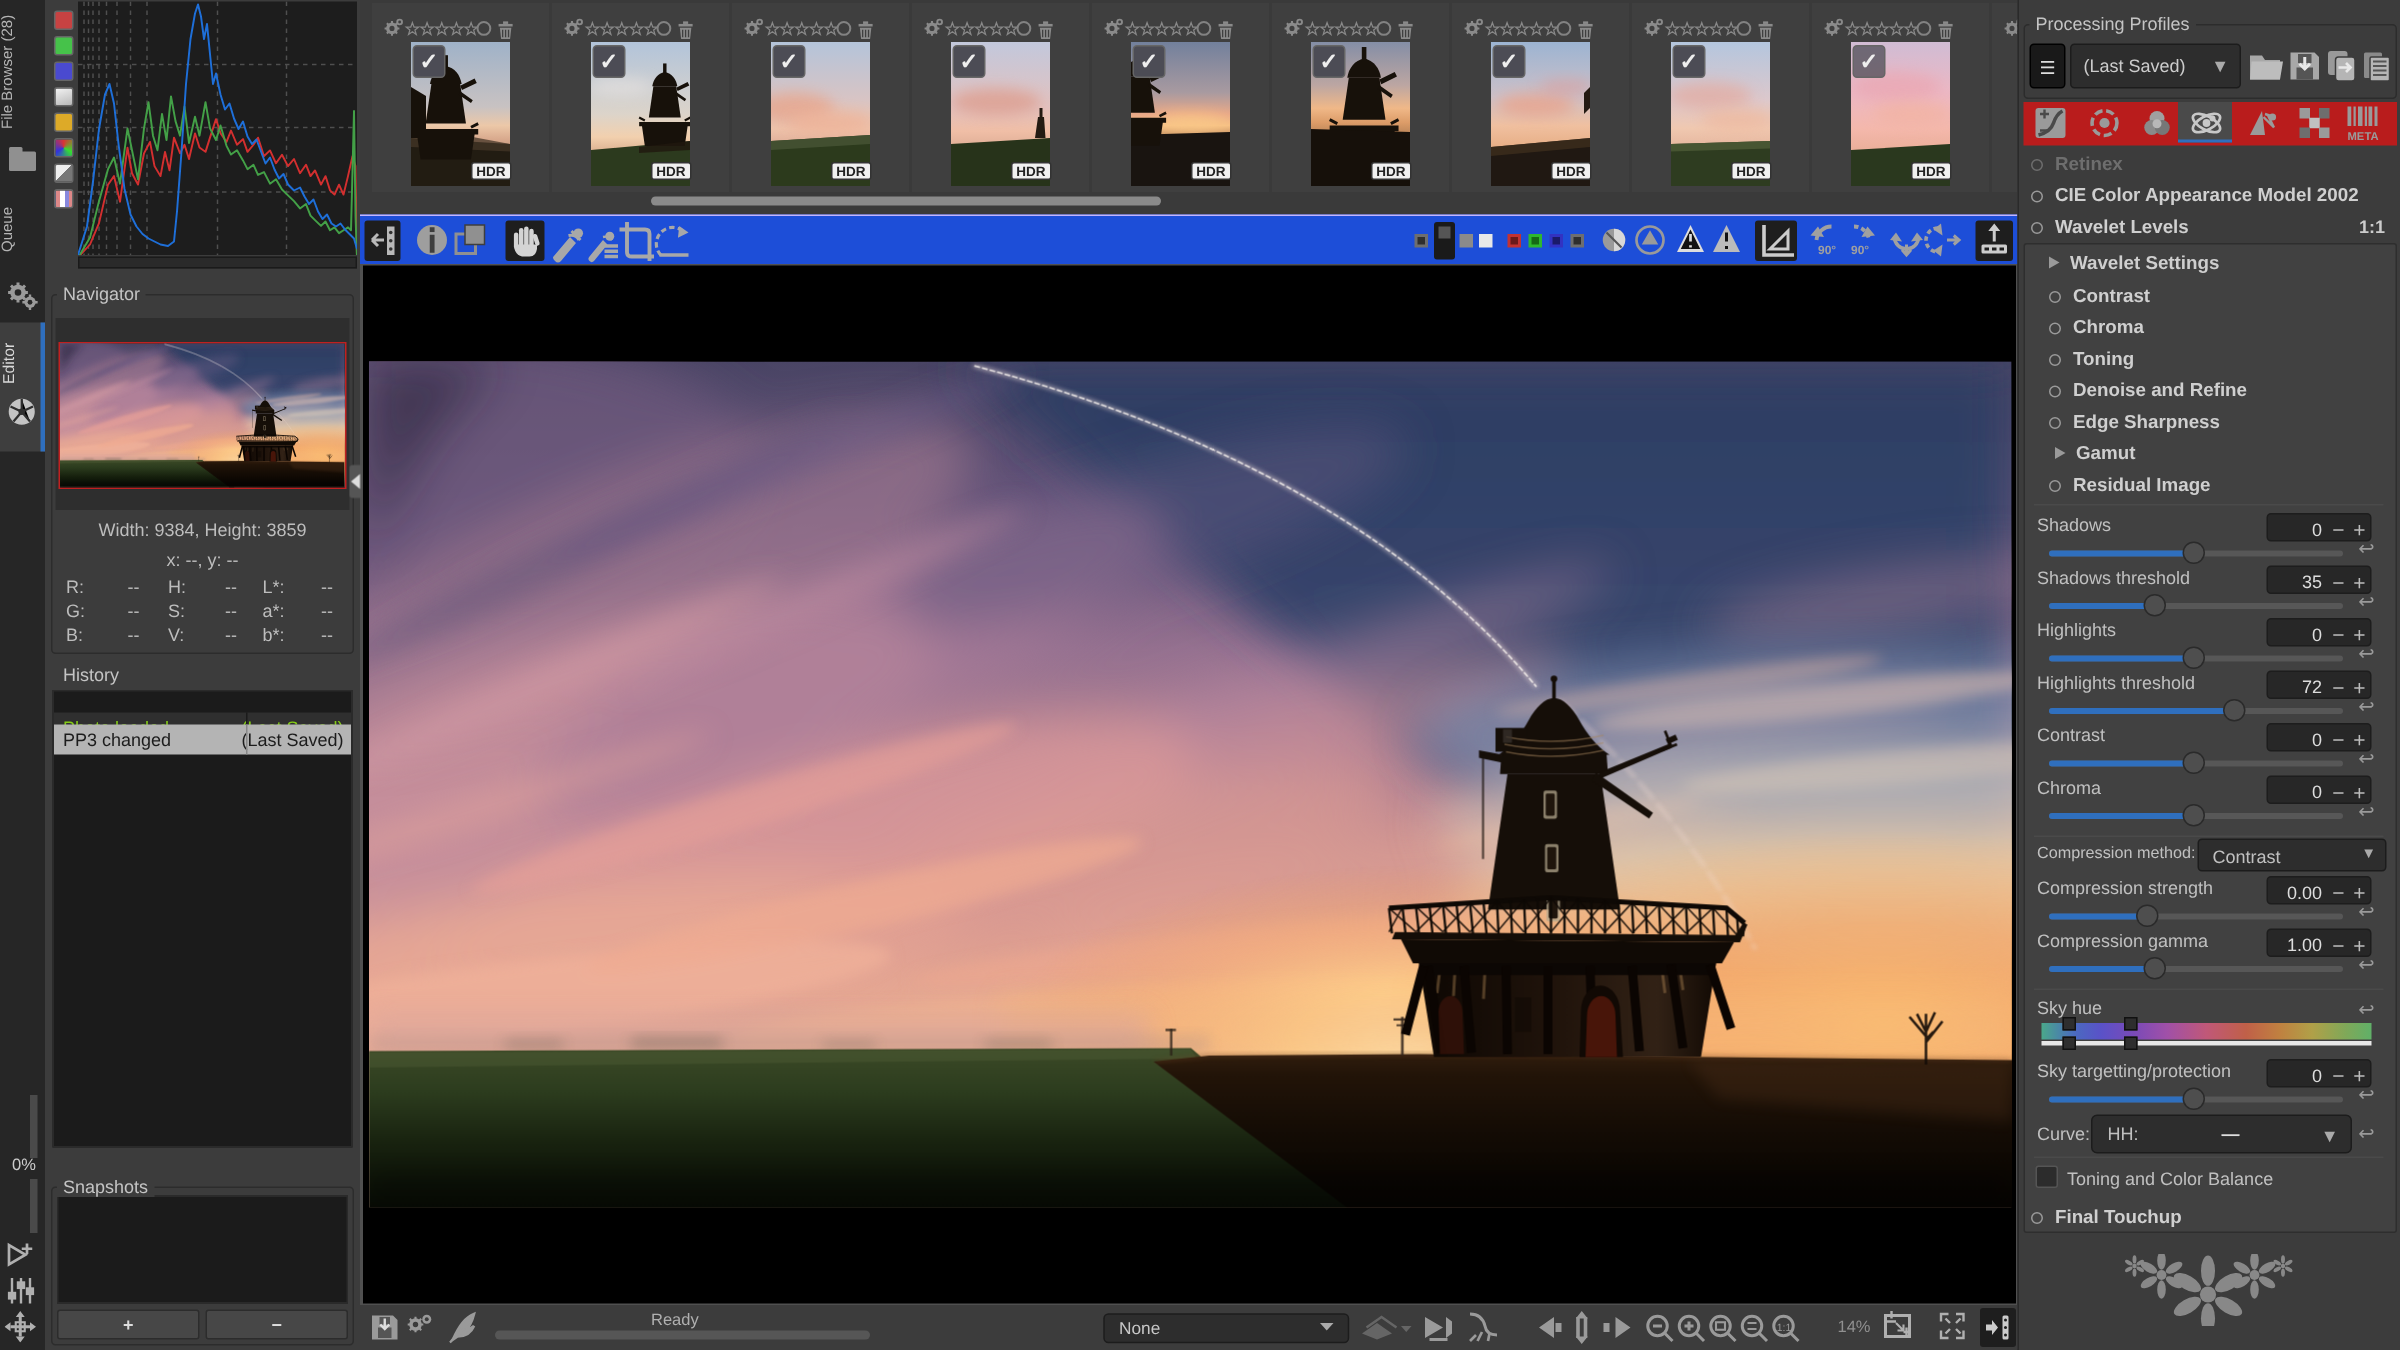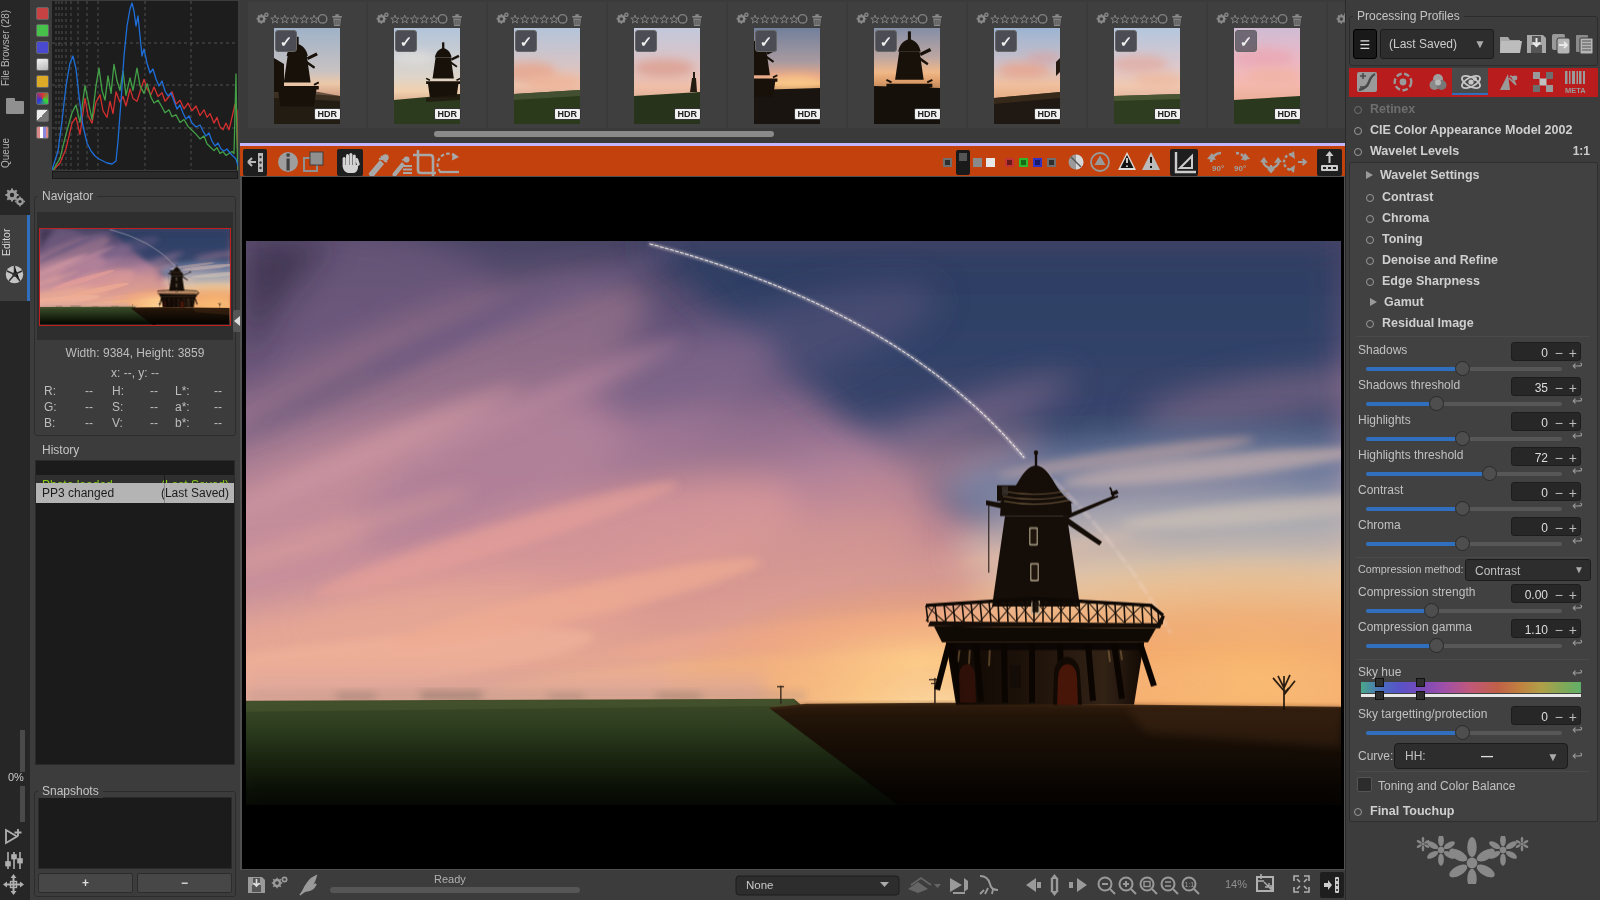--- a/index.html
+++ b/index.html
@@ -17,21 +17,21 @@
 #histsb{position:absolute;left:22px;top:171px;width:186px;height:8px;background:#2a2a2a;border:1px solid #1a1a1a}
 .navrow{position:absolute;width:100%;font-size:12px;color:#bdbdbd}
 
 #mainc{left:240px;top:0;width:1105px;height:900px;background:#3c3c3c}
 #film{position:absolute;left:0;top:0;width:1105px;height:143px;background:#3a3a3a}
 .fcell{position:absolute;top:2px;width:118px;height:126px;background:#3f3f3f}
 .thumb{position:absolute;left:26px;top:26px;width:66px;height:96px}
 .chk{position:absolute;left:27px;top:28px;width:22px;height:22px;background:#4c4c55;border:1px solid #666;border-radius:3px;color:#eee;font-size:15px;text-align:center;line-height:21px;font-weight:bold}
 .hdr{position:absolute;right:25px;bottom:8px;background:#f0f0f0;color:#222;font-weight:bold;font-size:9px;padding:0 3px;border:1px solid #333;border-radius:2px}
 #filmsb{position:absolute;left:194px;top:131px;width:340px;height:6px;background:#8a8a8a;border-radius:3px}
-#toolbar{position:absolute;left:0;top:143px;width:1105px;height:33px;background:#c2410c;border-top:3px solid #c4b5fd}
+#toolbar{position:absolute;left:0;top:143px;width:1105px;height:33px;background:#1d4ed8;border-top:1px solid #c4b5fd}
 #canvas{position:absolute;left:0;top:176px;width:1105px;height:694px;background:#000;border:1px solid #505050;border-left:2px solid #505050}
 #photo{position:absolute;left:4px;top:64px;width:1098px;height:570px}
 #botbar{position:absolute;left:0;top:870px;width:1105px;height:42px;background:#3c3c3c}
 
 #rpanel{left:1345px;top:0;width:255px;height:900px;background:#3c3c3c;border-left:1px solid #2a2a2a}
 .exp{position:absolute;left:8px;font-weight:bold;color:#cfcfcf;font-size:12.5px}
 .circ{display:inline-block;width:8px;height:8px;border:1px solid #9a9a9a;border-radius:50%;margin-right:8px;vertical-align:-1px}
 .tri{display:inline-block;width:0;height:0;border-left:7px solid #9a9a9a;border-top:4.5px solid transparent;border-bottom:4.5px solid transparent;margin-right:7px}
 .slrow{position:absolute;left:12px;width:231px;height:14px;font-size:12px;color:#c0c0c0}
 .valbox{position:absolute;right:8px;top:-1px;width:70px;height:19px;background:#272727;border:1px solid #1d1d1d;border-radius:3px;color:#ddd}
@@ -1005,21 +1005,21 @@
           <span class="p">+</span>
         </span></div>
   <div class="slrow" style="top:604px">
         <span class="sltrack">
           <span class="slfill" style="width:65px"></span>
           <span class="slknob" style="left:58px"></span>
         </span>
         <span class="reset">↩</span>
       </div>
   <div class="slrow" style="top:620px">Compression gamma<span class="valbox">
-          <span class="v">1.10</span>
+          <span class="v">1.00</span>
           <span class="m">−</span>
           <span class="p">+</span>
         </span></div>
   <div class="slrow" style="top:639px">
         <span class="sltrack">
           <span class="slfill" style="width:70px"></span>
           <span class="slknob" style="left:63px"></span>
         </span>
         <span class="reset">↩</span>
       </div>

